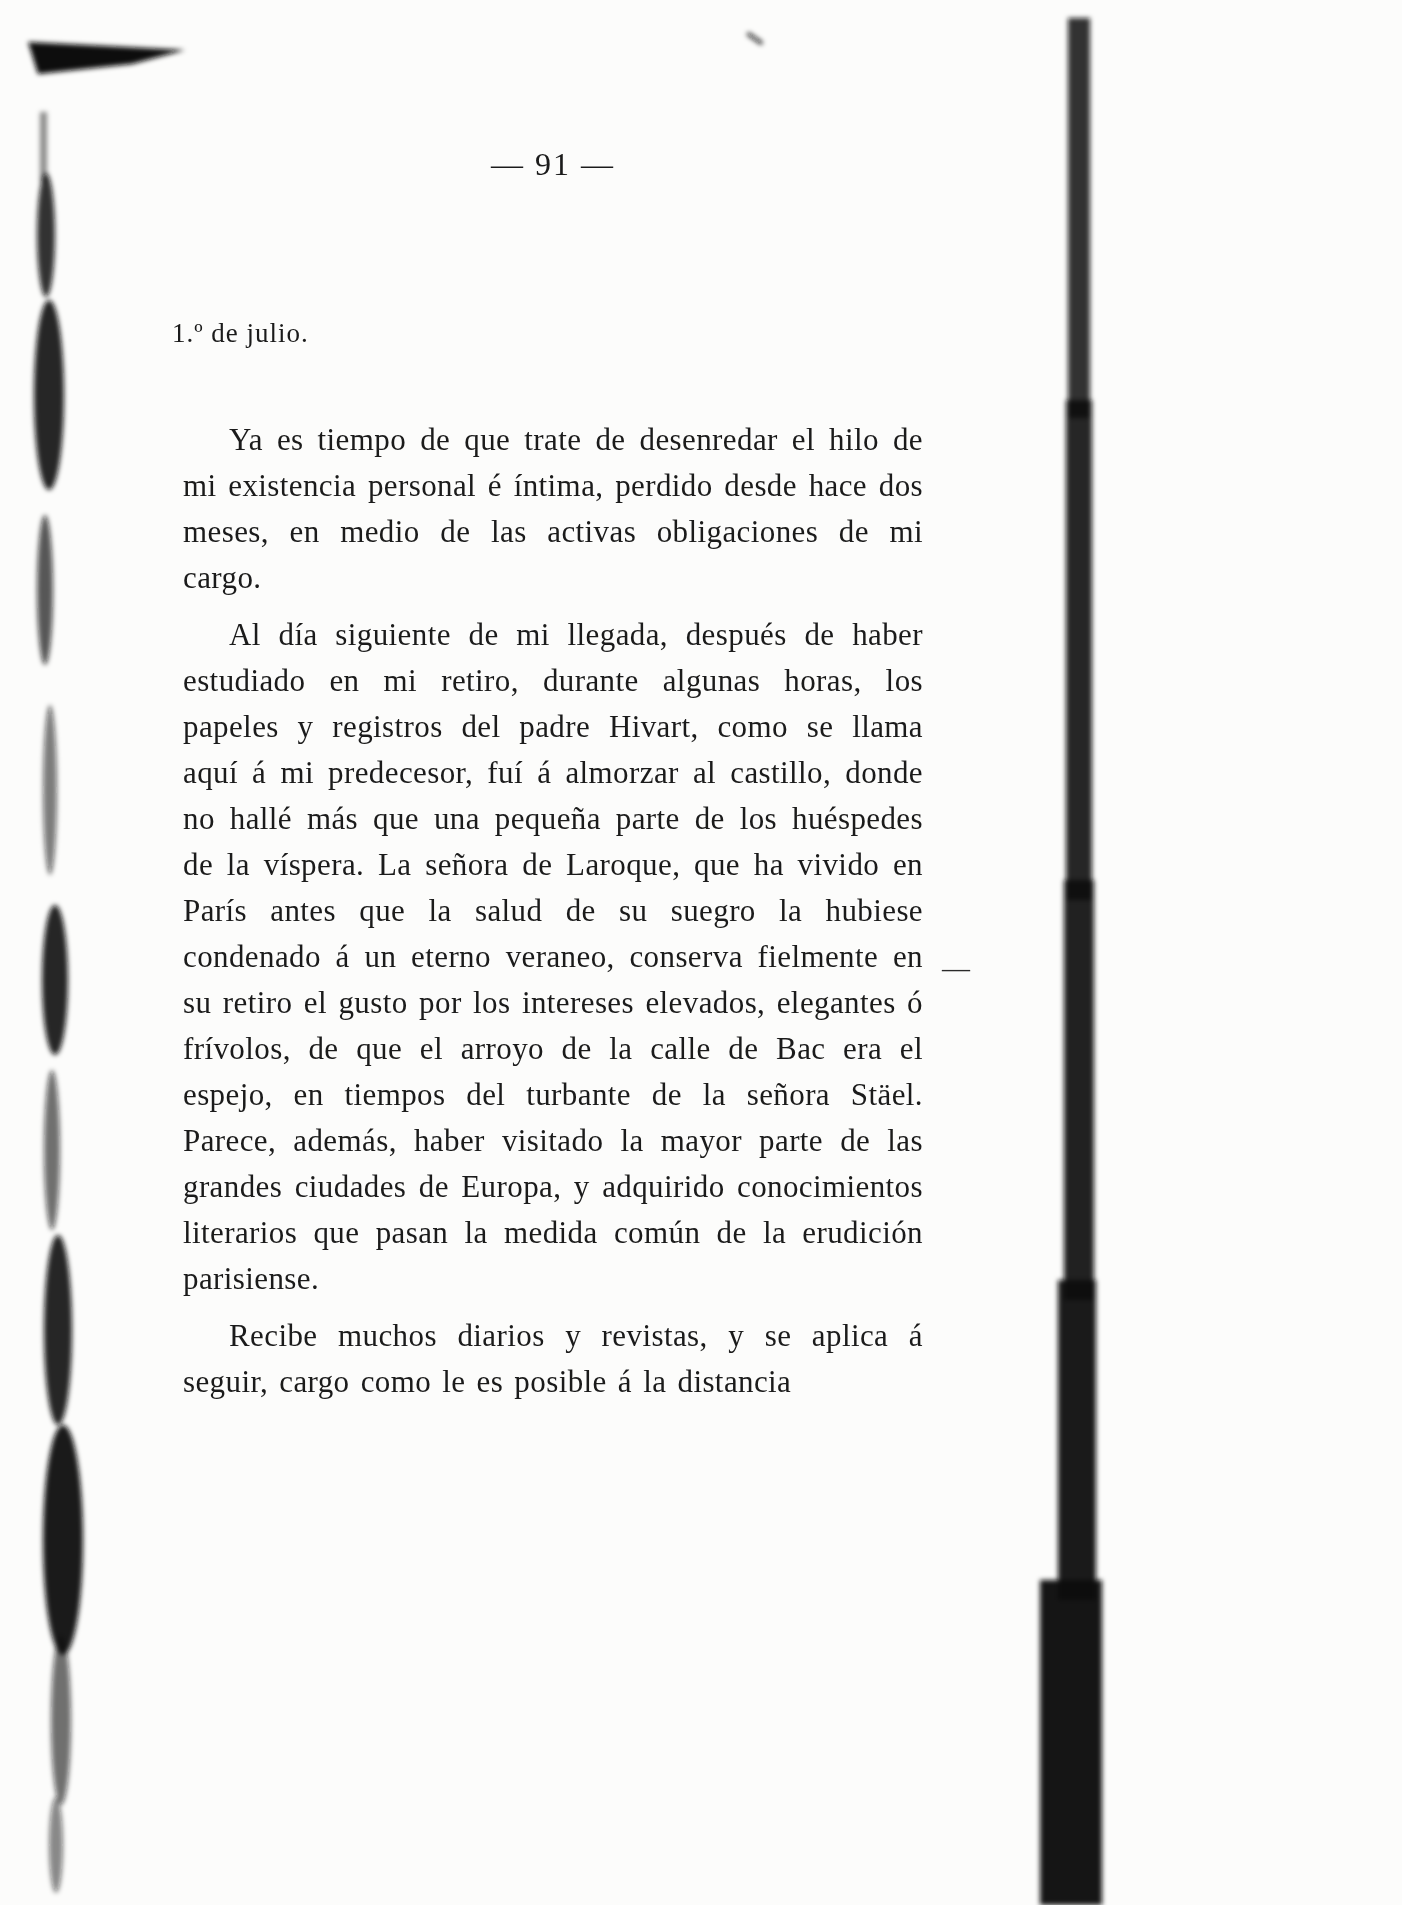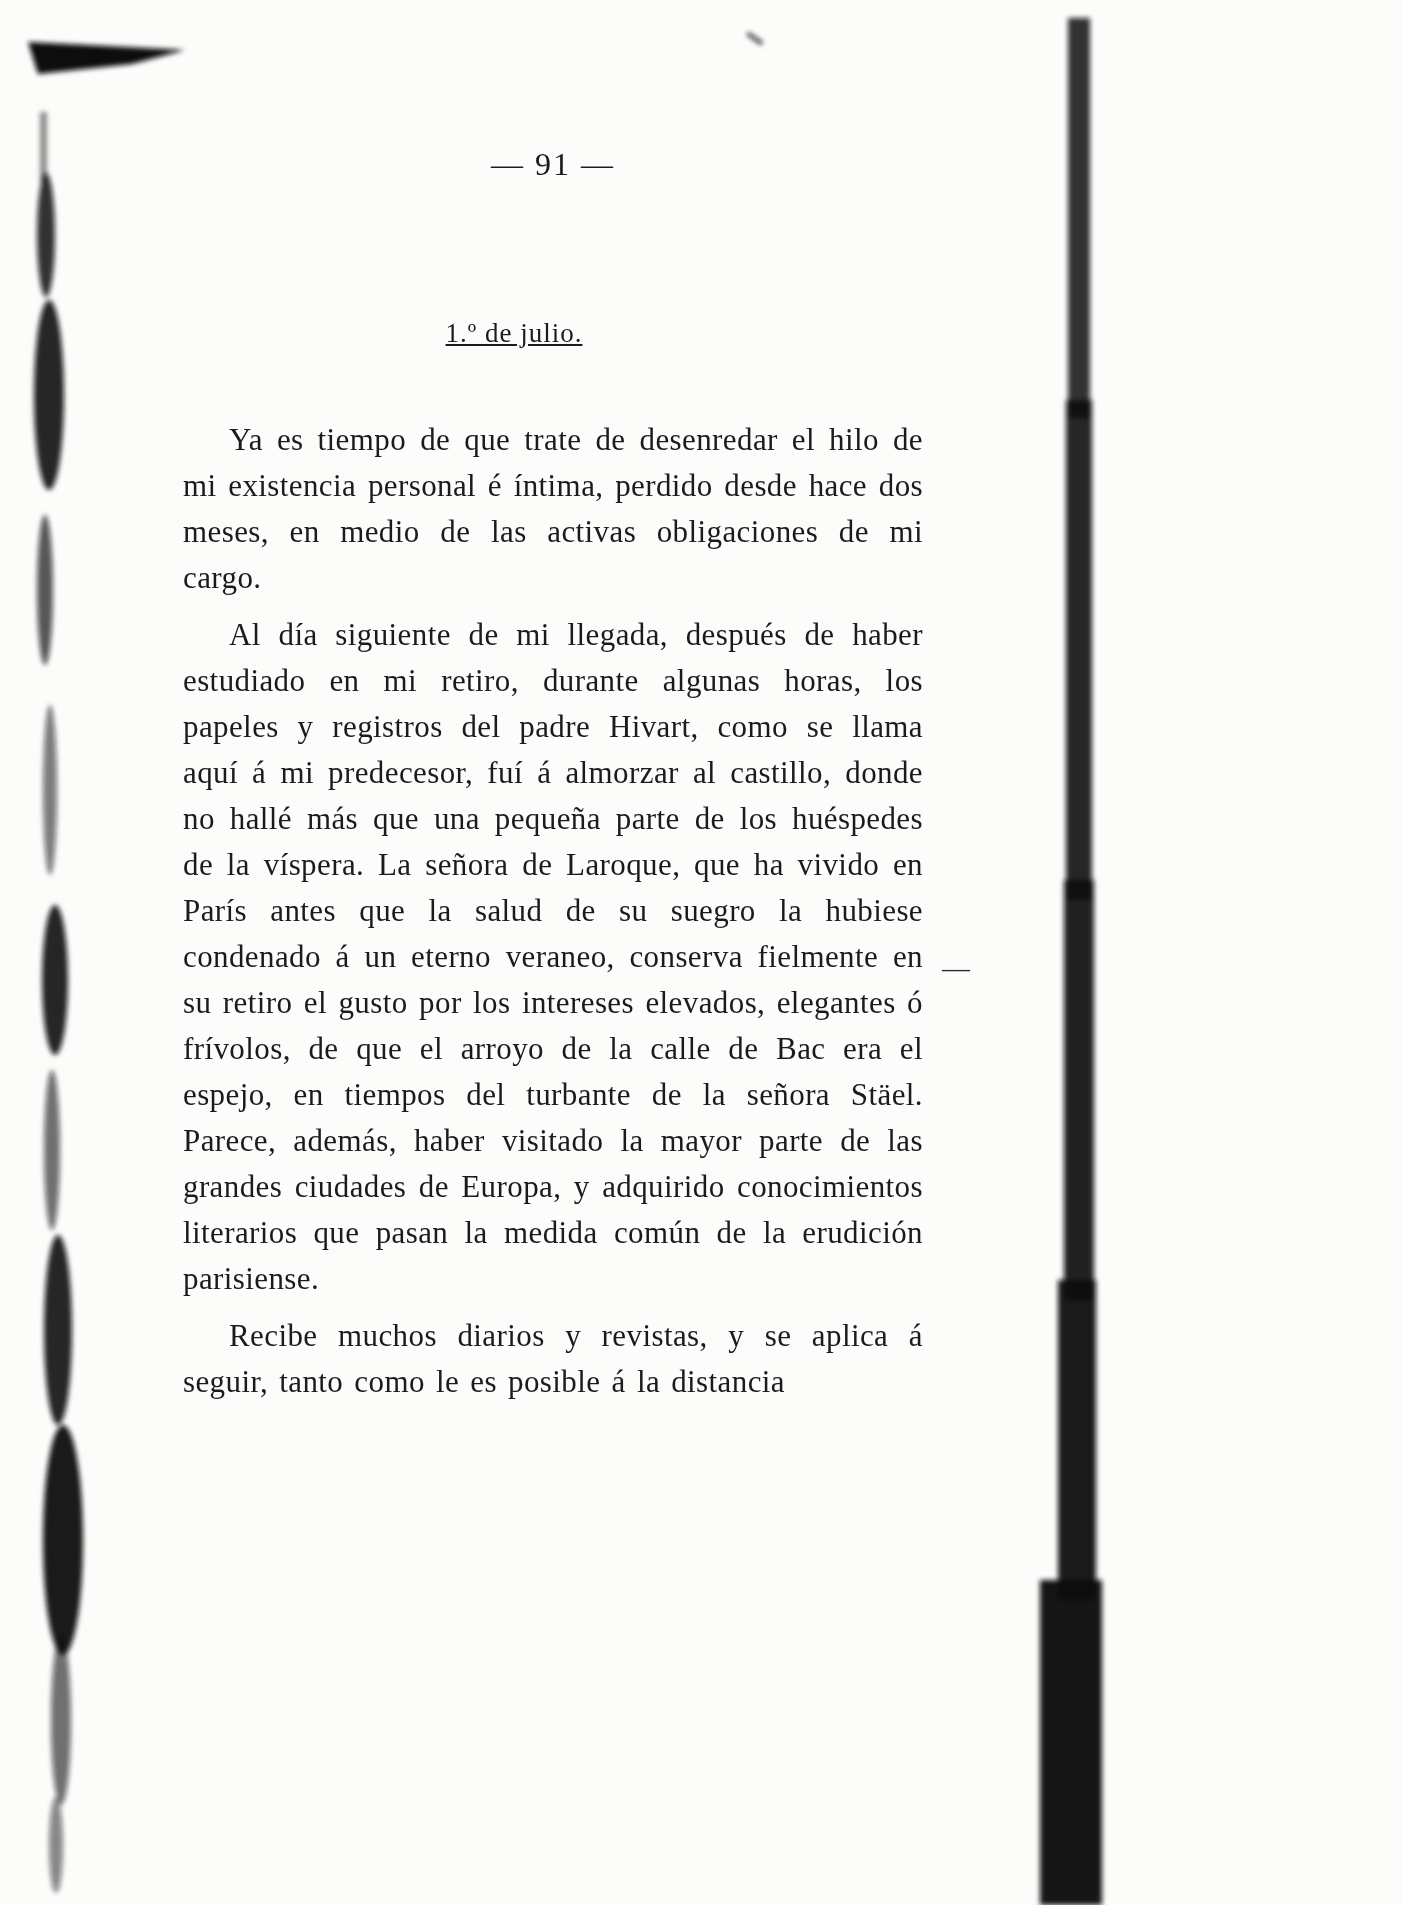--- a/index.html
+++ b/index.html
@@ -29,24 +29,23 @@
     font-size: 32px;
     letter-spacing: 2px;
   }
   .date-line {
     position: absolute;
     top: 318px;
     left: 172px;
     width: 762px;
     box-sizing: border-box;
     padding-right: 78px;
-    text-align: center;
+    text-align: left;
     font-size: 27px;
     letter-spacing: 1px;
-    text-decoration: underline;
   }
   .text-block {
     position: absolute;
     top: 406px;
     left: 172px;
     width: 762px;
     font-size: 31px;
     line-height: 46px;
     text-align: justify;
     word-spacing: 3px;
@@ -75,21 +74,21 @@
 
 <div class="page">
 
   <div class="page-number">— 91 —</div>
 
   <div class="date-line">1.º de julio.</div>
 
   <div class="text-block">
     <p>Ya es tiempo de que trate de desenredar el hilo de mi existencia personal é íntima, perdido desde hace dos meses, en medio de las activas obligaciones de mi cargo.</p>
     <p>Al día siguiente de mi llegada, después de haber estudiado en mi retiro, durante algunas horas, los papeles y registros del padre Hivart, como se llama aquí á mi predecesor, fuí á almorzar al castillo, donde no hallé más que una pequeña parte de los huéspedes de la víspera. La señora de Laroque, que ha vivido en París antes que la salud de su suegro la hubiese condenado á un eterno veraneo, conserva fielmente en su retiro el gusto por los intereses elevados, elegantes ó frívolos, de que el arroyo de la calle de Bac era el espejo, en tiempos del turbante de la señora Stäel. Parece, además, haber visitado la mayor parte de las grandes ciudades de Europa, y adquirido conocimientos literarios que pasan la medida común de la erudición parisiense.</p>
-    <p>Recibe muchos diarios y revistas, y se aplica á seguir, tanto como le es posible á la distancia</p>
+    <p>Recibe muchos diarios y revistas, y se aplica á seguir, cargo como le es posible á la distancia</p>
   </div>
 
   <div class="margin-mark">—</div>
 
   <svg class="artifacts" width="1402" height="1905" viewBox="0 0 1402 1905">
     <defs>
       <filter id="rough" x="-20%" y="-20%" width="140%" height="140%">
         <feGaussianBlur stdDeviation="2.4"></feGaussianBlur>
       </filter>
     </defs>

